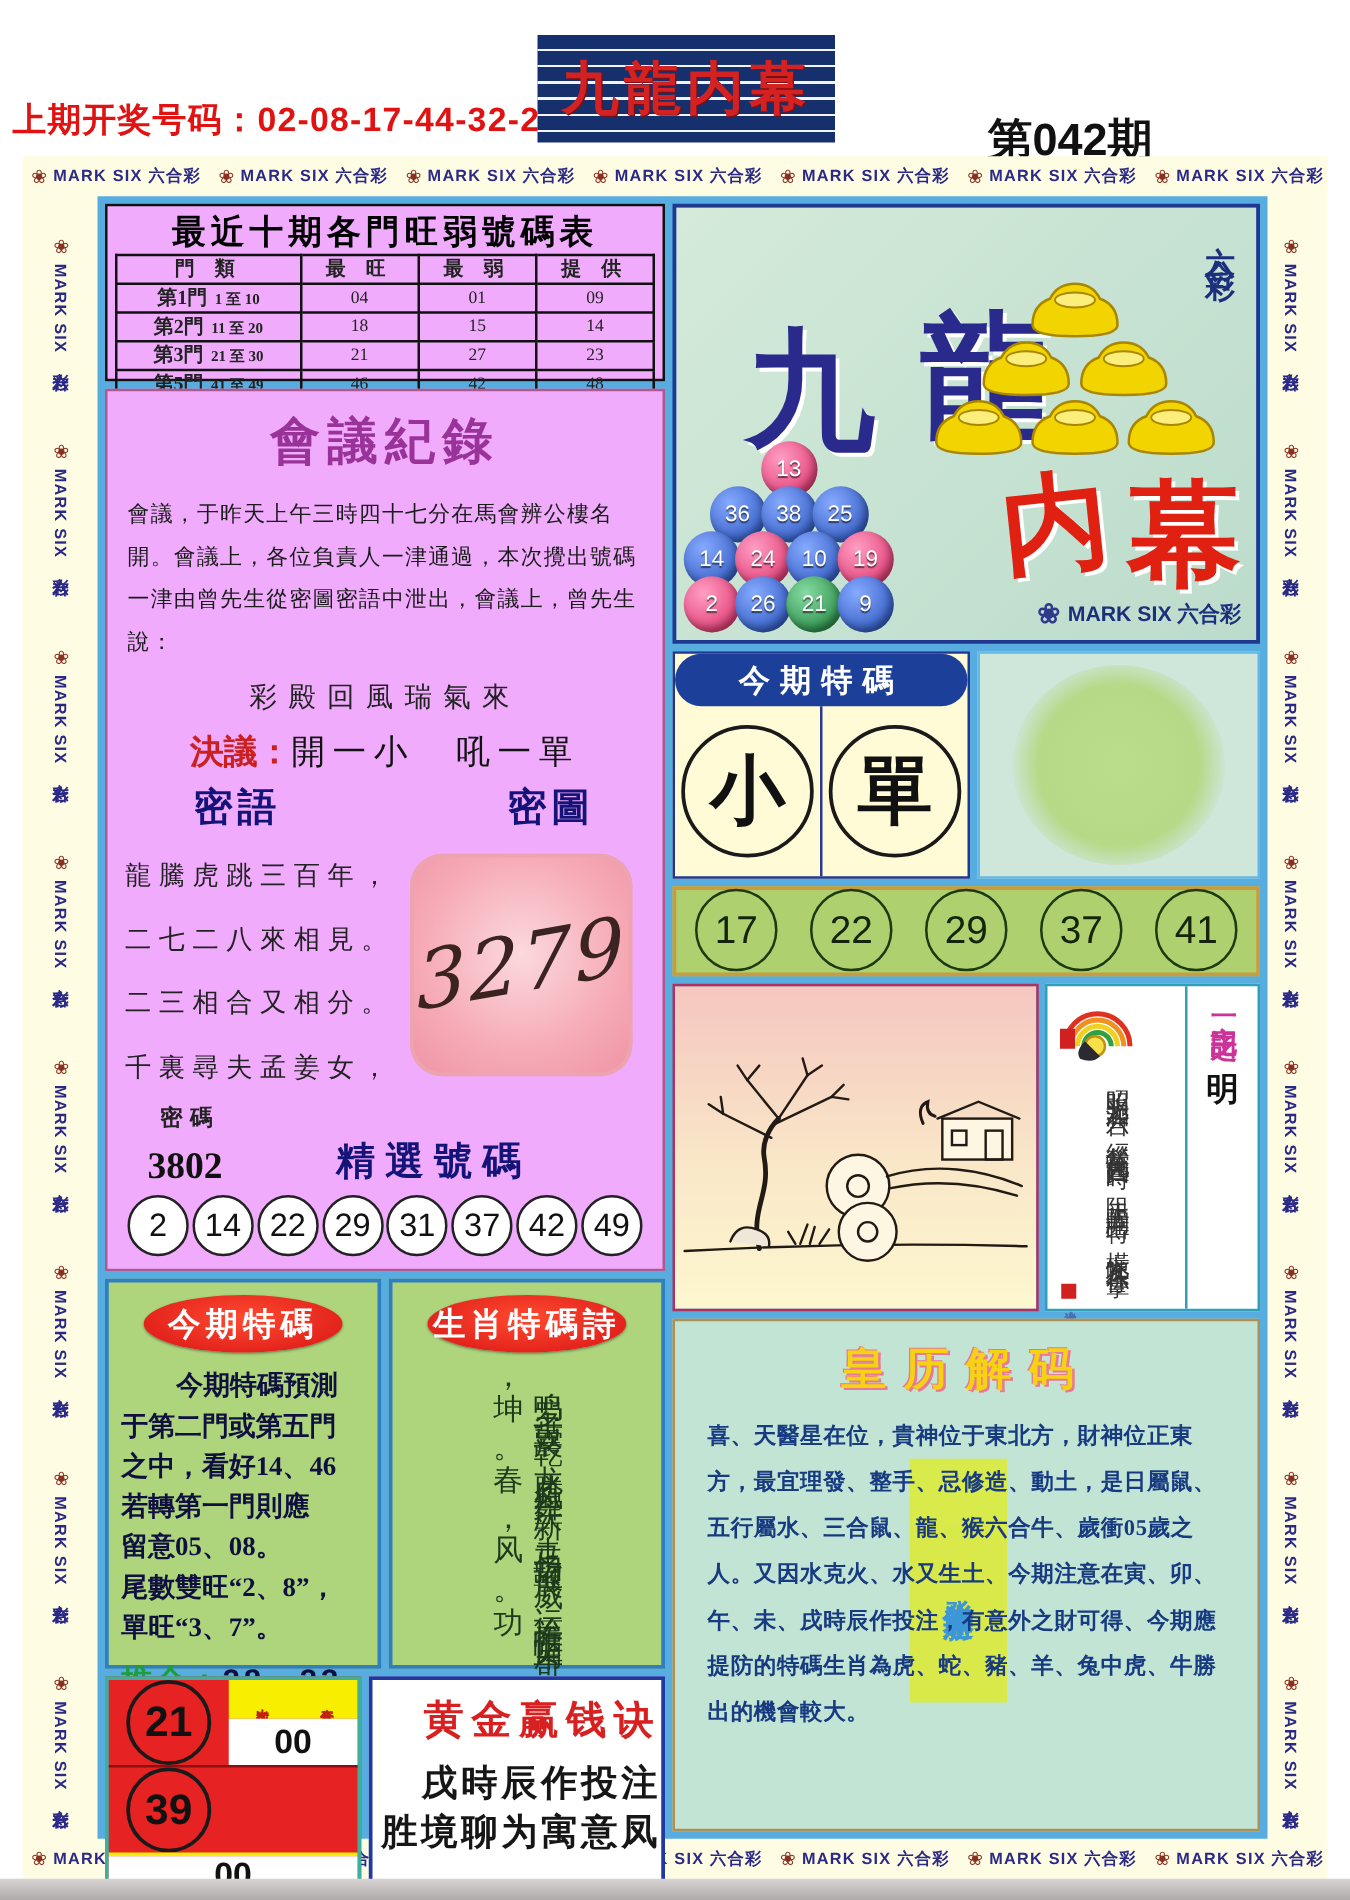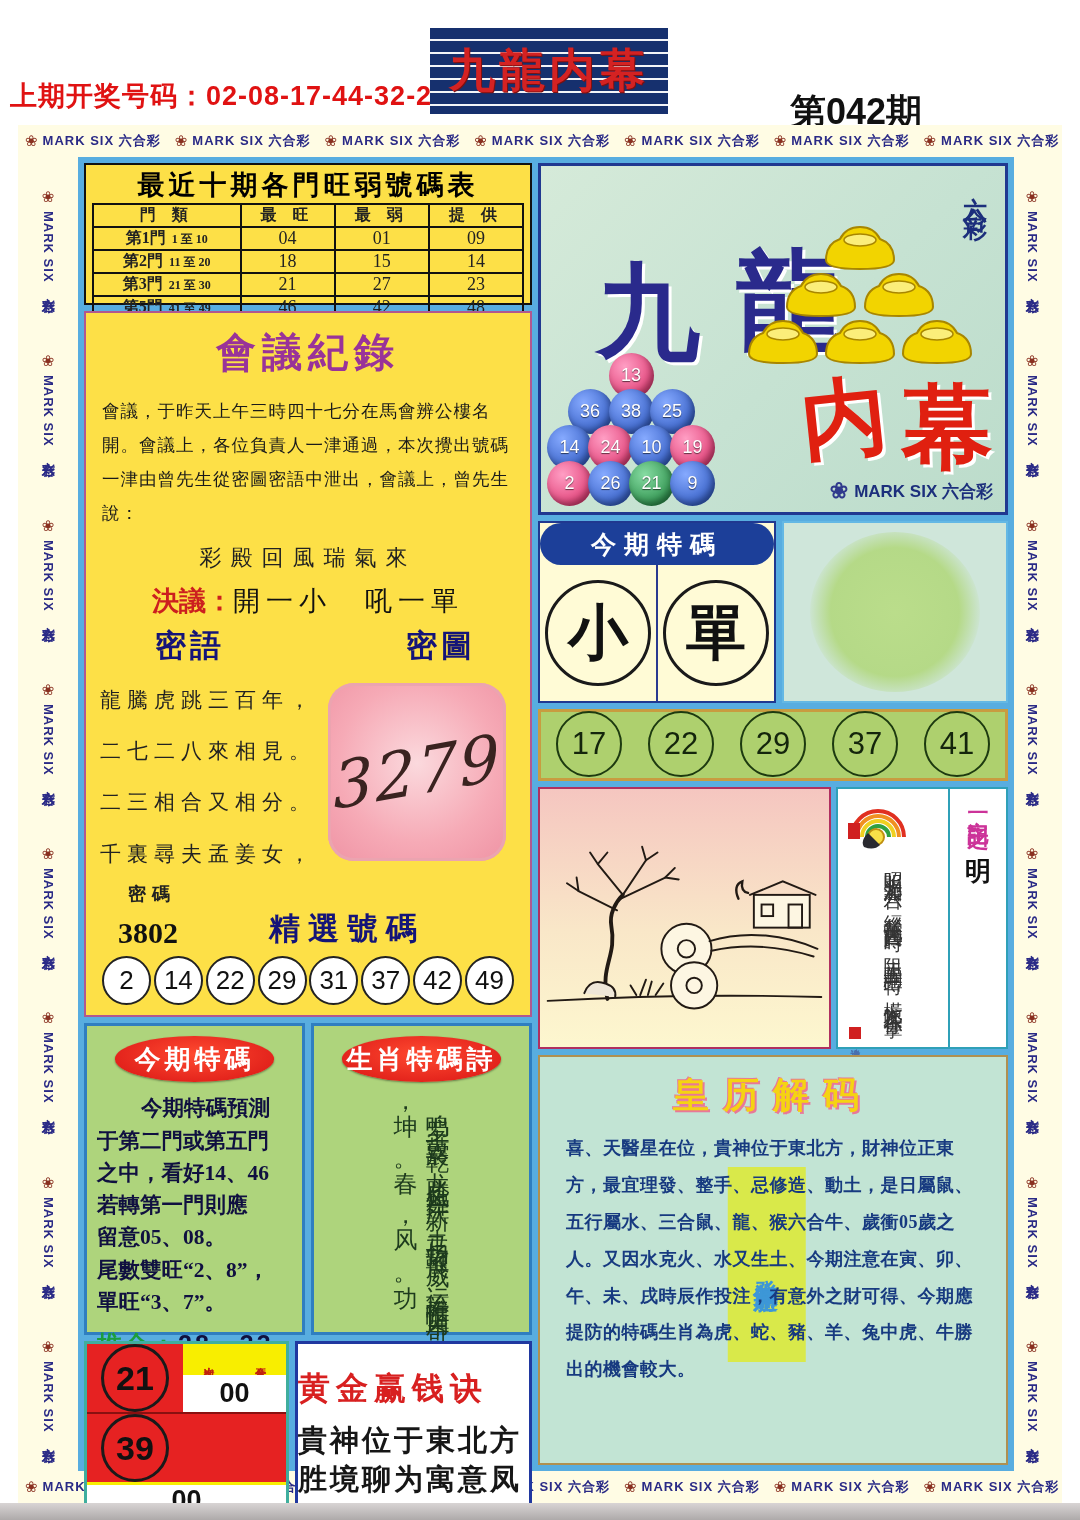--- a/index.html
+++ b/index.html
@@ -24,32 +24,32 @@
   .tiles-top,.tiles-bot{position:absolute;left:0;width:100%;height:32px;display:flex;justify-content:space-around;align-items:center;}
   .tiles-top{top:0;}
   .tiles-bot{bottom:0;}
   .tiles-left,.tiles-right{position:absolute;top:32px;bottom:32px;width:60px;writing-mode:vertical-rl;display:flex;justify-content:space-around;align-items:center;}
   .tiles-left{left:0;}
   .tiles-right{right:0;}
 
   .content{position:absolute;left:60px;right:48px;top:32px;bottom:32px;background:#58ade0;padding:6px;display:flex;gap:6px;}
   .colL{width:448px;display:flex;flex-direction:column;gap:6px;}
   .colR{flex:1;display:flex;flex-direction:column;gap:6px;}
-  .panel{background:#fde047;box-sizing:border-box;position:relative;}
+  .panel{background:#f0abfc;box-sizing:border-box;position:relative;}
 
   
   .p-table{height:142px;border:2px solid #111;padding:2px 6px;}
   .p-table h2{margin:0;text-align:center;font-size:27px;letter-spacing:4px;font-family:"Liberation Serif",serif;color:#000;}
   table.hot{width:100%;border-collapse:collapse;font-family:"Liberation Serif",serif;}
   table.hot th,table.hot td{border:2px solid #111;text-align:center;font-size:17px;padding:0 2px;height:19px;color:#222;}
   table.hot th{font-size:16px;letter-spacing:6px;}
   td.c-gate{display:table-cell;}
   .c-gate b{font-size:16px;margin-right:6px;}
   .rng{font-size:12px;font-weight:bold;}
-  table.hot td:not(.c-gate){font-size:18px;}
+  table.hot td:not(.c-gate){font-size:14px;}
 
   
   .p-meet{flex:1;border:2px solid #b05890;padding:6px 14px;font-family:"Liberation Serif",serif;display:flex;flex-direction:column;}
   .p-meet h2{margin:6px 0 10px;text-align:center;color:#993399;font-size:40px;letter-spacing:6px;}
   .meet-body{font-size:17.5px;line-height:1.95;color:#1a1a1a;letter-spacing:1px;margin:4px 2px;}
   .verse{text-align:center;font-size:22px;letter-spacing:9px;color:#222;margin:8px 0 4px;}
   .resolution{font-size:27px;margin:6px 0;text-align:center;}
   .resolution b{color:#cc1f1f;}
   .resolution span{color:#111;letter-spacing:6px;}
   .secret-row{display:flex;justify-content:space-between;padding:0 40px 0 55px;font-weight:bold;color:#141478;font-size:31px;letter-spacing:4px;}
@@ -88,21 +88,21 @@
   .bot-row{height:172px;display:flex;gap:6px;}
   .p-stat{width:205px;border:3px solid #3fae9e;background:#e62222;display:flex;flex-direction:column;}
   .stat-row{flex:1;display:flex;border-bottom:2px solid #8a1010;}
   .stat-row:last-child{border-bottom:none;flex-direction:column;}
   .stat-ball{width:96px;display:flex;align-items:center;justify-content:center;}
   .stat-ball span{width:62px;height:62px;border:3px solid #1a1a1a;border-radius:50%;display:flex;align-items:center;justify-content:center;font-size:34px;font-weight:bold;color:#111;}
   .stat-cells{flex:1;display:flex;flex-direction:column;}
   .cell-y{flex:1;background:#f8ee00;display:flex;justify-content:space-around;align-items:center;}
   .cell-y span{writing-mode:vertical-rl;text-orientation:upright;font-size:11px;font-weight:bold;color:#c02010;letter-spacing:1px;}
   .cell-w{flex:1.2;background:#fff;display:flex;align-items:center;justify-content:center;font-size:27px;font-weight:bold;color:#111;}
-  .p-gold{flex:1;border:3px solid #2038a0;background:#fff;text-align:left;padding-top:19px;}
+  .p-gold{flex:1;border:3px solid #2038a0;background:#fff;text-align:right;padding-top:6px;}
   .p-gold h3{margin:4px 0 10px;color:#d82020;font-size:32px;letter-spacing:6px;font-family:"Liberation Serif",serif;}
   .gold-lines{color:#161616;font-weight:bold;font-size:29px;line-height:1.35;letter-spacing:3px;font-family:"Liberation Serif",serif;}
 
   
   .p-logo{height:352px;border:3px solid #203890;background:linear-gradient(135deg,#d5ead9 0%,#c6e2d2 55%,#bcdccb 100%);overflow:hidden;}
   .lhc{position:absolute;right:14px;top:12px;writing-mode:vertical-rl;text-orientation:upright;color:#1c2f7c;font-size:24px;font-weight:bold;letter-spacing:10px;}
   .big-blue{position:absolute;color:#2a2a8c;font-family:"Liberation Serif",serif;font-weight:bold;text-shadow:3px 3px 0 #fff;}
   .bb1{left:55px;top:78px;font-size:104px;}
   .bb2{left:195px;top:62px;font-size:110px;}
   .big-red{position:absolute;color:#e02010;font-family:"Liberation Serif",serif;font-weight:bold;text-shadow:3px 3px 0 #fff;}
@@ -447,21 +447,21 @@
                   <span>出次数</span>
                   <span>今年开</span>
                 </div>
                 <div class="cell-w">00</div>
               </div>
             </div>
           </div>
           <div class="panel p-gold">
             <h3>黄金赢钱诀</h3>
             <div class="gold-lines">
-              <div>貴神位于東北方</div>
+              <div>戌時辰作投注</div>
               <div>胜境聊为寓意凤</div>
             </div>
           </div>
         </div>
       </div>
 
       <div class="colR">
 
         <div class="panel p-logo">
           <div class="lhc">六合彩</div>

